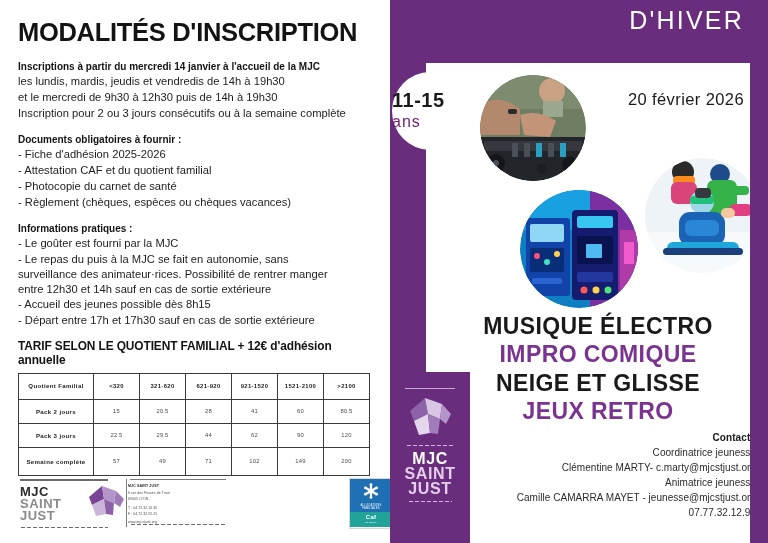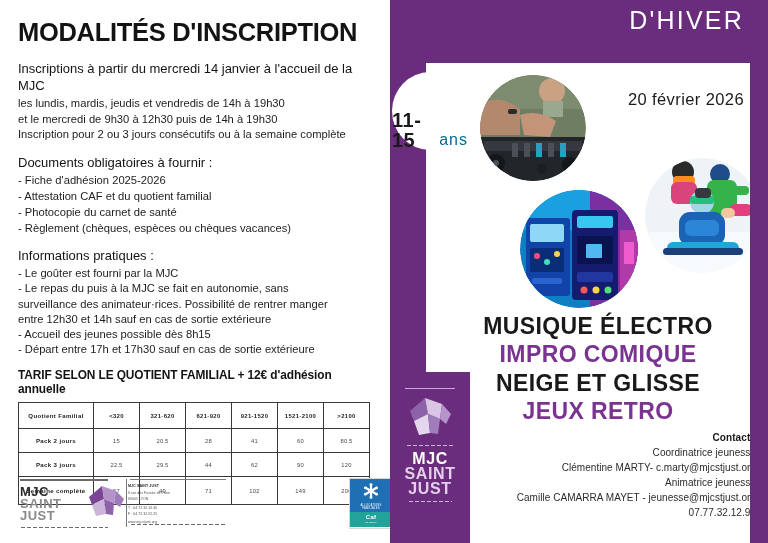--- a/index.html
+++ b/index.html
@@ -17,21 +17,21 @@
   .left{
     position:absolute;left:0;top:0;width:390px;height:543px;
     padding:14px 16px 0 18px;box-sizing:border-box;
   }
   .main-title{
     font-size:25.5px;font-weight:bold;letter-spacing:-0.3px;
     margin:6px 0 14px 0;color:#131313;line-height:1;
   }
   .sec{margin-bottom:11px;}
   .sec-head{
-    font-size:13px;font-weight:normal;color:#141414;margin-bottom:1px;line-height:1.35;
+    font-size:10px;font-weight:bold;color:#141414;margin-bottom:1px;line-height:1.35;
   }
   .sec-line{
     font-size:11.2px;color:#1d1d1d;line-height:1.42;
   }
   .sec-line.tight{line-height:1.36;}
 
   
   .tarif-title{
     font-size:11.9px;font-weight:bold;color:#131313;margin:6px 0 6px 0;letter-spacing:-0.1px;
   }
@@ -122,25 +122,25 @@
     position:absolute;left:750px;top:0;width:18px;height:543px;background:#6a2c7d;
   }
   .vac-title{
     position:absolute;right:24px;top:6px;width:300px;text-align:right;
     color:#ffffff;font-size:25px;font-weight:normal;letter-spacing:2.2px;line-height:1.16;
     z-index:5;
   }
   .age-badge{
     position:absolute;left:392px;top:72px;width:76px;height:78px;
     background:#ffffff;border-radius:50% 0 50% 50%;
-    display:flex;flex-direction:row;align-items:flex-end;justify-content:center;
+    display:flex;flex-direction:column;align-items:flex-start;justify-content:center;
     z-index:6;
   }
   .age-badge .a1{font-size:20px;font-weight:bold;color:#1a1a1a;letter-spacing:0.5px;line-height:1;}
-  .age-badge .a2{font-size:16px;color:#0369a1;letter-spacing:1px;line-height:1.25;margin-top:2px;}
+  .age-badge .a2{font-size:16px;color:#701a75;letter-spacing:1px;line-height:1.25;margin-top:2px;}
 
   .dates{
     position:absolute;right:24px;top:88px;width:240px;text-align:right;
     font-size:16.5px;color:#1a1a1a;line-height:1.38;letter-spacing:0.4px;
   }
 
   .photo{position:absolute;border-radius:50%;overflow:hidden;}
   .ph-dj{left:480px;top:75px;width:106px;height:106px;}
   .ph-arcade{left:520px;top:190px;width:118px;height:118px;}
   .ph-snow{left:645px;top:158px;width:115px;height:115px;}

